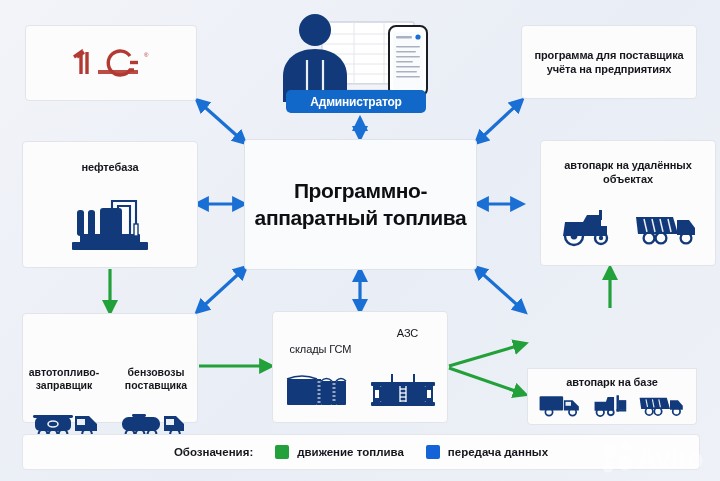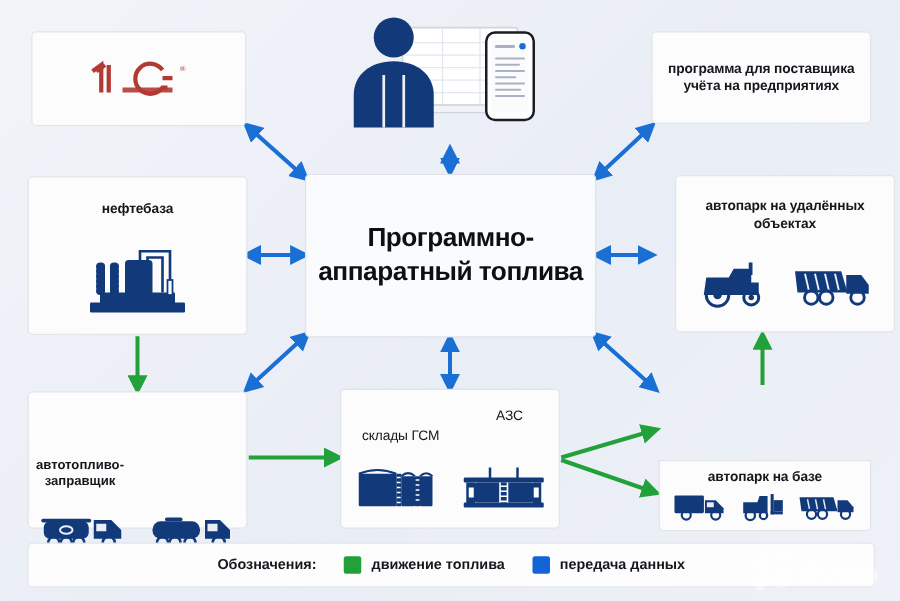--- a/index.html
+++ b/index.html
@@ -109,20 +109,23 @@
       </g>
 
       <g fill="#123a7a">
         <circle cx="57" cy="22" r="16"></circle>
         <path d="M57 41c-19 0-32 11-32 27v26h64V68c0-16-13-27-32-27z"></path>
         <path d="M49 52 L49 94" stroke="#eaeef5" stroke-width="2.2" fill="none"></path>
         <path d="M65 52 L65 94" stroke="#eaeef5" stroke-width="2.2" fill="none"></path>
       </g>
     </svg>
   </div>
+  <div id="admin-badge">
+    <span>Администратор</span>
+  </div>
 
   <div class="box" style="left:25px;top:25px;width:172px;height:76px;justify-content:center;">
     <svg width="86" height="32" viewBox="0 0 86 32">
       <g fill="none" stroke="#b33a32" stroke-width="3.4">
         <path d="M6 10 L13 5 L13 27"></path>
         <path d="M9 10 L16 5"></path>
         <path d="M19 27 L19 5"></path>
         <path d="M62 9 A12 12 0 1 0 62 23 L66 23"></path>
         <path d="M62 15.5 L70 15.5"></path>
       </g>
@@ -202,20 +205,21 @@
             <circle cx="28" cy="32" r="5.4"></circle>
             <circle cx="53" cy="32" r="5.4"></circle>
         </g>
       </svg>
     </div>
   </div>
 
   <div class="box" style="left:22px;top:313px;width:176px;height:110px;padding-top:13px;">
     <div style="display:flex;width:100%;justify-content:space-between;margin-top:39px;">
       <div class="lbl-sm" style="width:82px;">автотопливо-заправщик</div>
+      <div class="lbl-sm" style="width:82px;">бензовозы поставщика</div>
     </div>
     <div style="display:flex;width:100%;justify-content:space-around;margin-top:16px;">
       <svg width="72" height="34" viewBox="0 0 72 34">
         <g fill="#123a7a">
           <rect x="4" y="9" width="36" height="14" rx="5"></rect>
           <path d="M44 8 L58 8 L66 16 L66 23 L44 23 Z"></path>
           <rect x="2" y="7" width="40" height="3" rx="1.4"></rect>
         </g>
         <rect x="46" y="11" width="8" height="6" fill="#eaeef5"></rect>
         <g fill="none" stroke="#123a7a" stroke-width="2.1">

